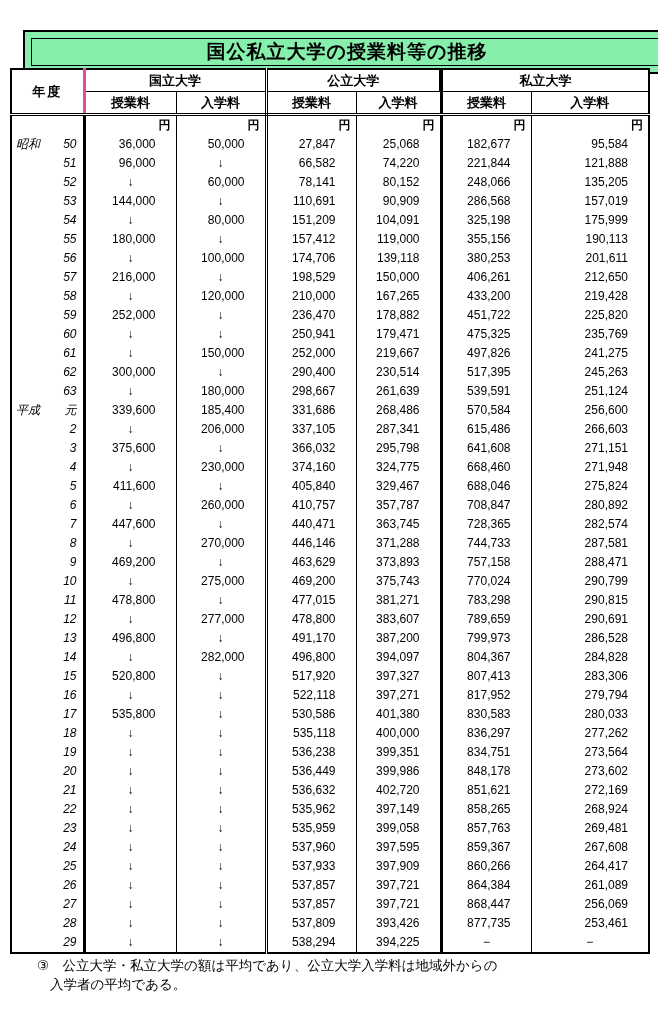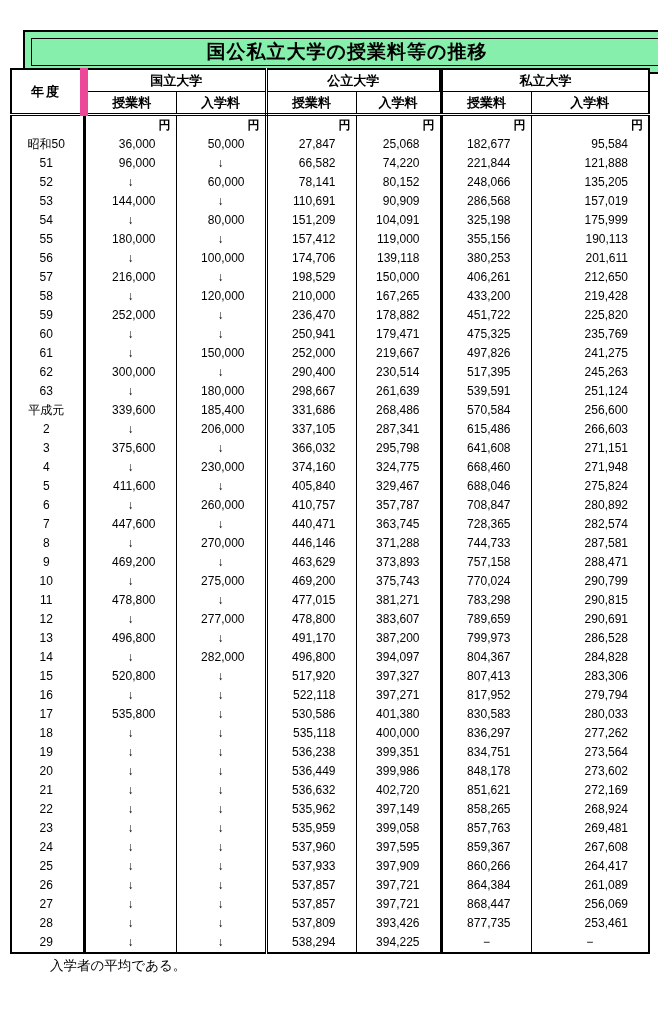--- a/index.html
+++ b/index.html
@@ -30,21 +30,21 @@
   table.fees col.c-pt { width:90px; }
   table.fees col.c-pa { width:85px; }
   table.fees col.c-rt { width:90px; }
   table.fees col.c-ra { width:118px; }
 
   thead th {
     font-size:13px; font-weight:bold; height:21px; padding:0;
     text-align:center; vertical-align:middle;
   }
   th.year-head {
-    border-right:8px solid #ec4899;
+    border-right:3px solid #ec4899;
     border-bottom:3px double #000;
     letter-spacing:2px;
   }
   th.grp { border-bottom:1px solid #000; }
   th.grp-national { border-right:3px double #000; }
   th.grp-public  { border-right:4px solid #000000;margin-top:44px; }
   th.grp-private { border-right:none;text-align:center; }
   thead tr.subrow th { border-bottom:3px double #000; }
   th.sub-1 { border-right:1px solid #000; }
   th.sub-2 { border-right:3px double #000; }
@@ -63,22 +63,22 @@
   tbody td:nth-child(4) { border-right:1px solid #000; }
   tbody td:nth-child(5) { border-right:3px solid #000; }
   tbody td:nth-child(6) { border-right:1px solid #000; }
   tbody td:nth-child(7) { border-right:none; }
 
   td.num    { text-align:right; padding-right:20px; }
   td.center { text-align:center; }
   td.unit-cell { text-align:right; padding-right:5px; font-weight:bold; }
   td.year-cell { padding:0; }
   .year-flex {
-    display:flex; justify-content:center; align-items:center;
-    padding:0 6px 0 4px; height:19px;
+    display:flex; justify-content:space-between; align-items:center;
+    padding:0 6px 0 4px; height:19px;font-style:italic;
   }
   .year-flex .era { text-align:left; }
   .year-flex .yr  { text-align:right; }
 
   
   .notes { position:absolute; top:956px; left:12px; font-size:13.5px; line-height:19px; }
   .note-l2, .note-l3 { padding-left:25px; }
   .note-l4 { padding-left:38px; }
 </style>
 </head>
@@ -725,14 +725,15 @@
           <td class="num">538,294</td>
           <td class="num">394,225</td>
           <td class="center">−</td>
           <td class="center">−</td>
         </tr>
       </tbody>
   </table>
 </div>
 
 <div class="notes">
+  <div class="note-l3">③　公立大学・私立大学の額は平均であり、公立大学入学料は地域外からの</div>
   <div class="note-l4">入学者の平均である。</div>
 </div>
 
 </body></html>

